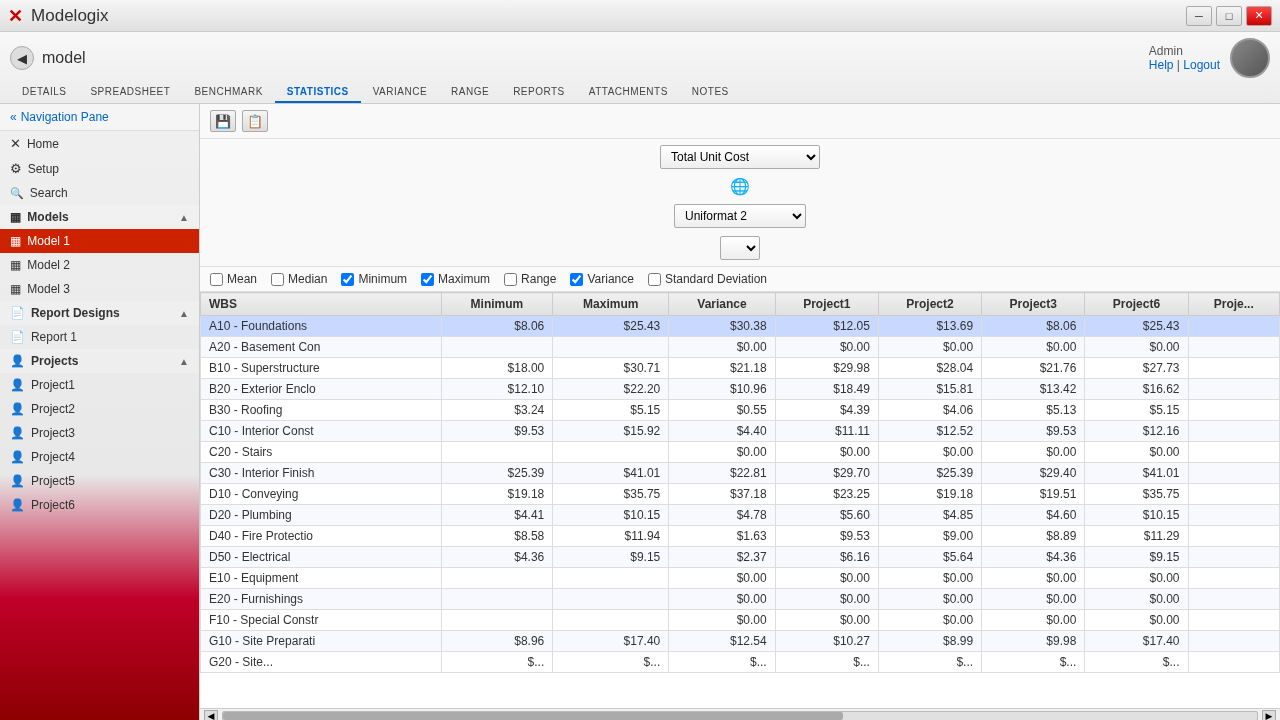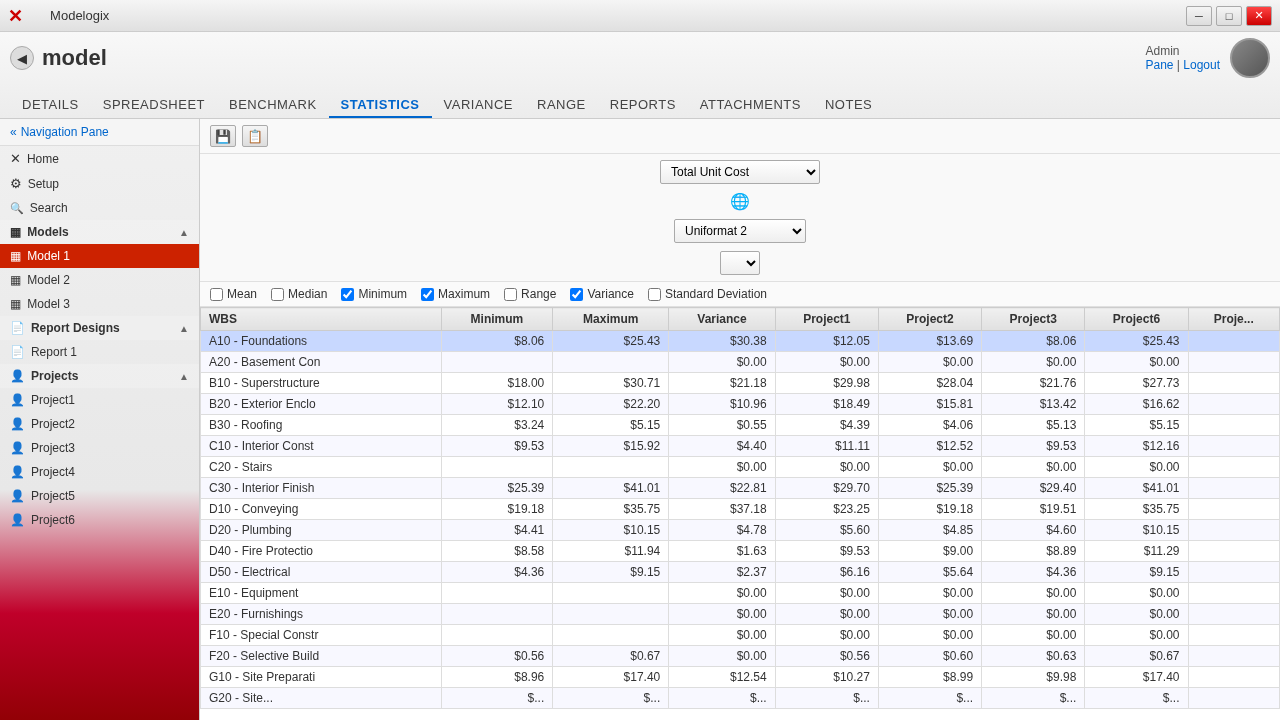--- a/index.html
+++ b/index.html
@@ -10,21 +10,21 @@
       background: linear-gradient(to bottom, #f5f5f5, #e0e0e0);
       height: 32px;
       display: flex;
       align-items: center;
       justify-content: space-between;
       border-bottom: 1px solid #ccc;
       padding: 0 8px;
     }
     .title-bar-left { display: flex; align-items: center; gap: 8px; }
     .title-bar-logo { color: #cc0000; font-size: 18px; font-weight: bold; }
-    .title-bar-title { font-size: 13px; color: #333; margin-left: 19px; }
+    .title-bar-title { font-size: 17px; color: #333; }
     .title-bar-controls { display: flex; gap: 4px; }
     .title-btn {
       width: 26px; height: 20px;
       background: linear-gradient(to bottom, #f5f5f5, #ddd);
       border: 1px solid #aaa;
       border-radius: 2px;
       display: flex; align-items: center; justify-content: center;
       font-size: 11px; cursor: pointer; color: #333;
     }
     .title-btn.close { background: linear-gradient(to bottom, #f44, #c00); color: white; }
@@ -45,33 +45,32 @@
     }
     .header-left { display: flex; align-items: center; gap: 8px; }
     .back-btn {
       width: 24px; height: 24px;
       background: #ddd;
       border: 1px solid #aaa;
       border-radius: 50%;
       display: flex; align-items: center; justify-content: center;
       font-size: 13px; cursor: pointer; color: #333;
     }
-    .app-title { font-size: 22px; font-weight: 700; color: #333; }
+    .app-title { font-size: 16px; font-weight: 400; color: #333; }
     .header-right { display: flex; align-items: center; gap: 10px; font-size: 12px; color: #555; }
     .avatar { width: 40px; height: 40px; border-radius: 50%; background: linear-gradient(135deg, #888, #555); border: 2px solid #999; }
     .nav-tabs { display: flex; gap: 0; }
     .nav-tab {
       padding: 4px 12px;
-      font-size: 13px;
+      font-size: 10px;
       color: #444;
       cursor: pointer;
       border-bottom: 2px solid transparent;
       text-transform: uppercase;
       letter-spacing: 0.5px;
-      margin-top: 11px;
     }
     .nav-tab.active {
       color: #0066cc;
       border-bottom: 2px solid #0066cc;
       font-weight: bold;
     }
 
     
     .main-layout { display: flex; height: calc(720px - 32px - 70px); }
 
@@ -243,21 +242,21 @@
 
 <div class="app-header">
   <div class="header-top">
     <div class="header-left">
       <div class="back-btn">◀</div>
       <span class="app-title">model</span>
     </div>
     <div class="header-right">
       <div>
         <span>Admin</span><br>
-        <span class="link-color">Pane</span>
+        <span class="link-color">Help</span>
         <span> | </span>
         <span class="link-color">Logout</span>
       </div>
       <div class="avatar"></div>
     </div>
   </div>
   <div class="nav-tabs">
     <div class="nav-tab">DETAILS</div>
     <div class="nav-tab">SPREADSHEET</div>
     <div class="nav-tab">BENCHMARK</div>
@@ -582,31 +581,20 @@
               <td class="num-col"></td>
               <td class="num-col"></td>
               <td class="num-col">$0.00</td>
               <td class="num-col">$0.00</td>
               <td class="num-col">$0.00</td>
               <td class="num-col">$0.00</td>
               <td class="num-col">$0.00</td>
               <td class="num-col"></td>
             </tr>
             <tr>
-              <td class="wbs-col">F20 - Selective Build</td>
-              <td class="num-col">$0.56</td>
-              <td class="num-col">$0.67</td>
-              <td class="num-col">$0.00</td>
-              <td class="num-col">$0.56</td>
-              <td class="num-col">$0.60</td>
-              <td class="num-col">$0.63</td>
-              <td class="num-col">$0.67</td>
-              <td class="num-col"></td>
-            </tr>
-            <tr>
               <td class="wbs-col">G10 - Site Preparati</td>
               <td class="num-col">$8.96</td>
               <td class="num-col">$17.40</td>
               <td class="num-col">$12.54</td>
               <td class="num-col">$10.27</td>
               <td class="num-col">$8.99</td>
               <td class="num-col">$9.98</td>
               <td class="num-col">$17.40</td>
               <td class="num-col"></td>
             </tr>

